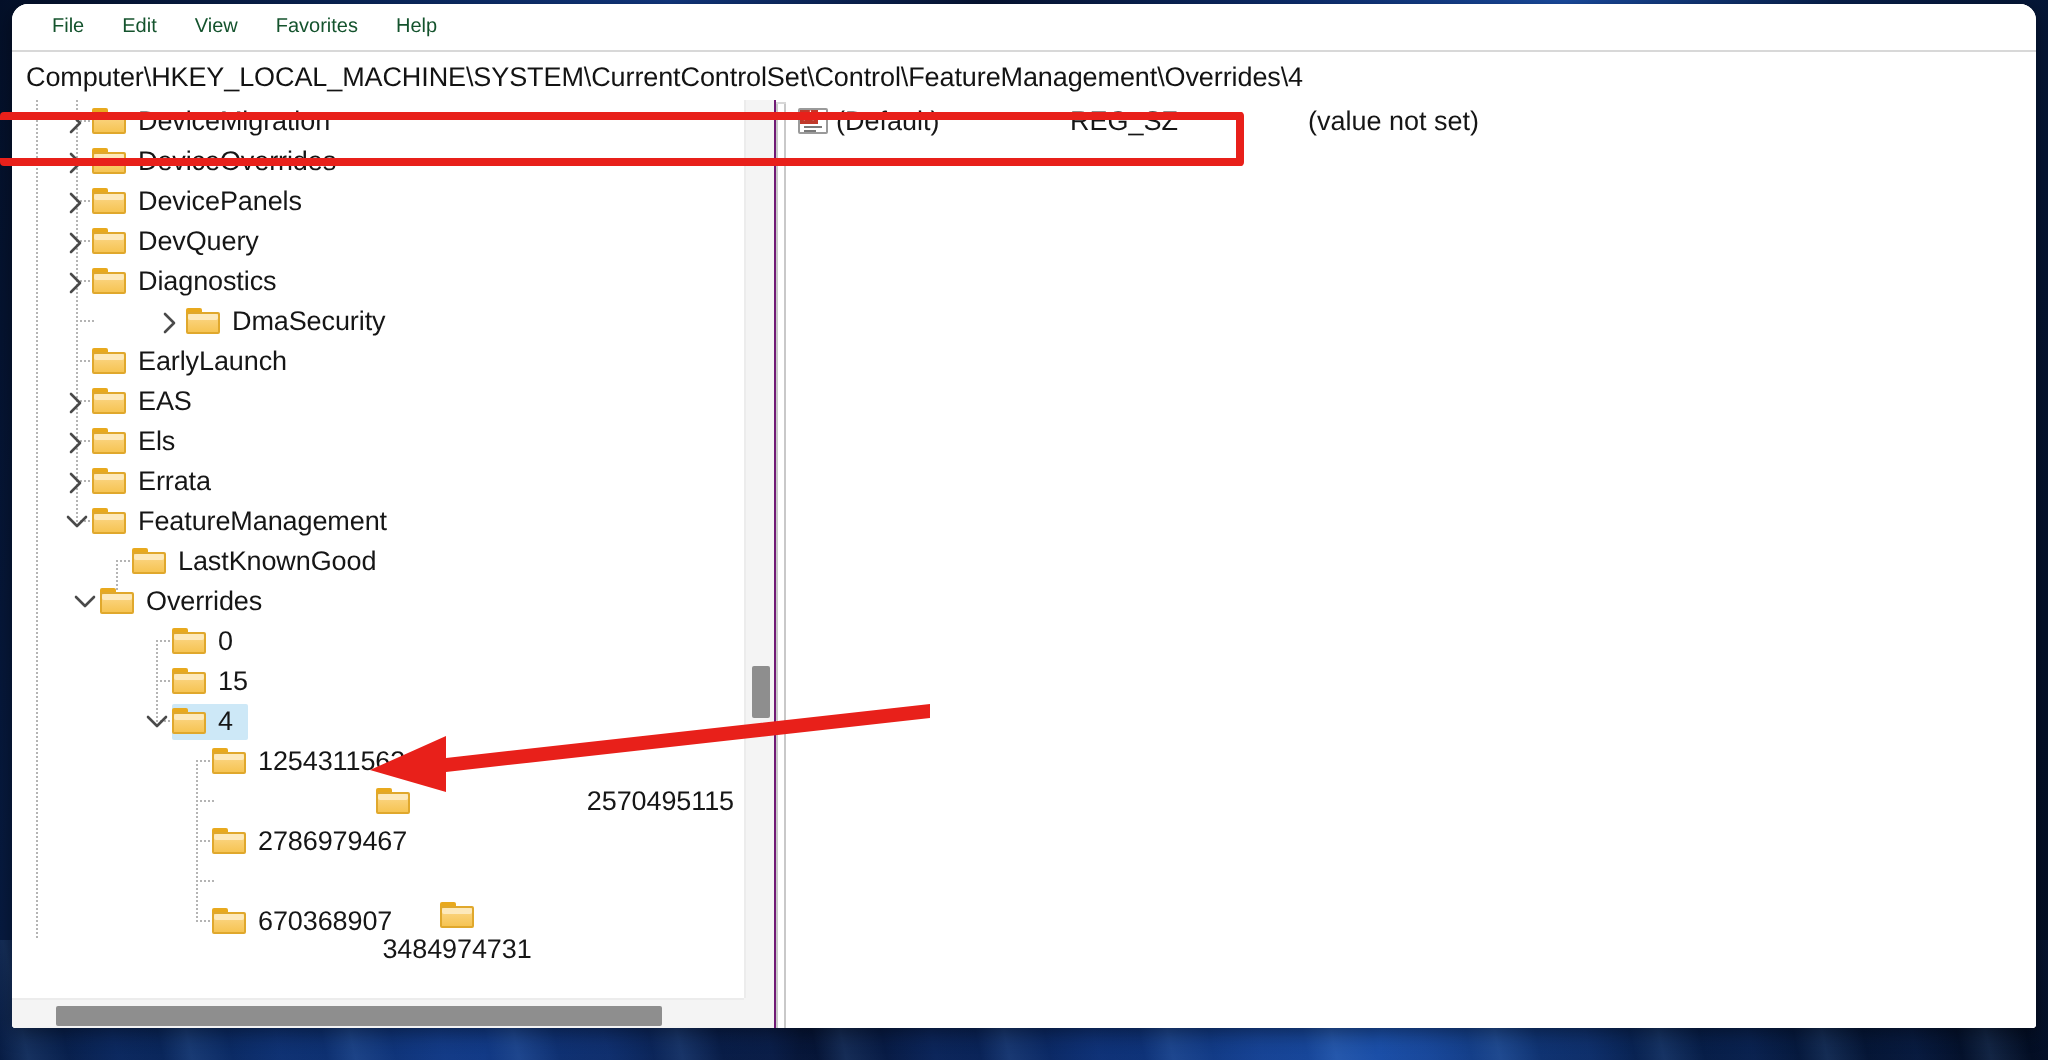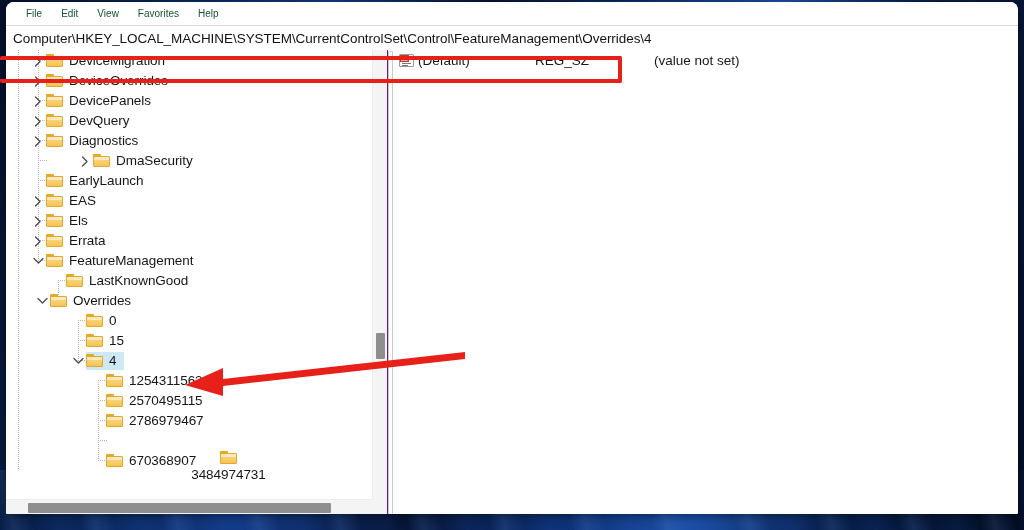--- a/index.html
+++ b/index.html
@@ -673,21 +673,21 @@
             </div>
             <div class="tnode" style="padding-left: 84px;">
               <div class="twist"></div>
               <div class="tfolder">
                 <div class="tab"></div>
                 <div class="body"></div>
                 <div class="lip"></div>
               </div>
               <div class="tlabel">1254311563</div>
             </div>
-            <div class="tnode" style="padding-left: 84px;">
+            <div class="tnode" style="padding-left: 84px; justify-content: space-between;">
               <div class="twist"></div>
               <div class="tfolder">
                 <div class="tab"></div>
                 <div class="body"></div>
                 <div class="lip"></div>
               </div>
               <div class="tlabel">2570495115</div>
             </div>
             <div class="tnode" style="padding-left: 84px;">
               <div class="twist"></div>

